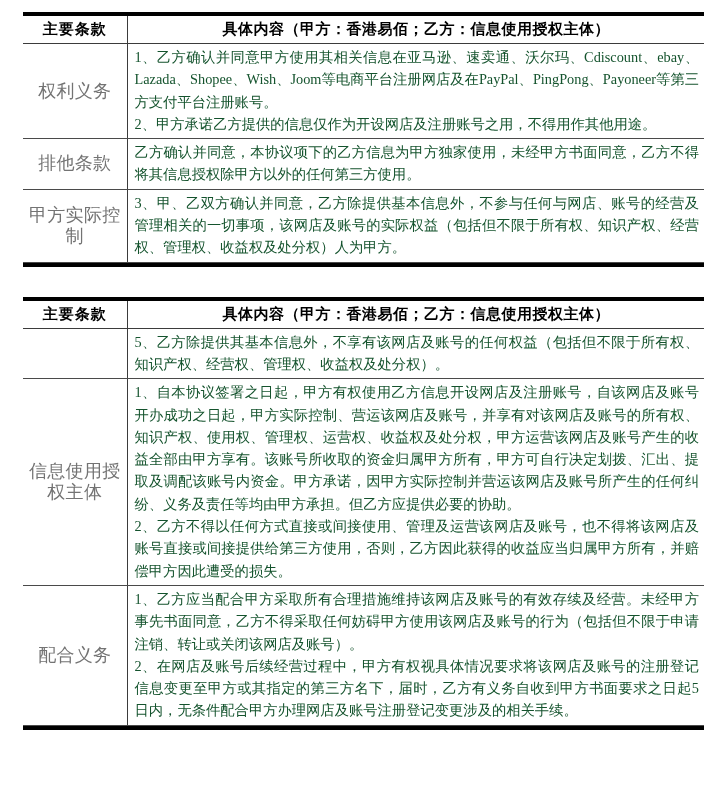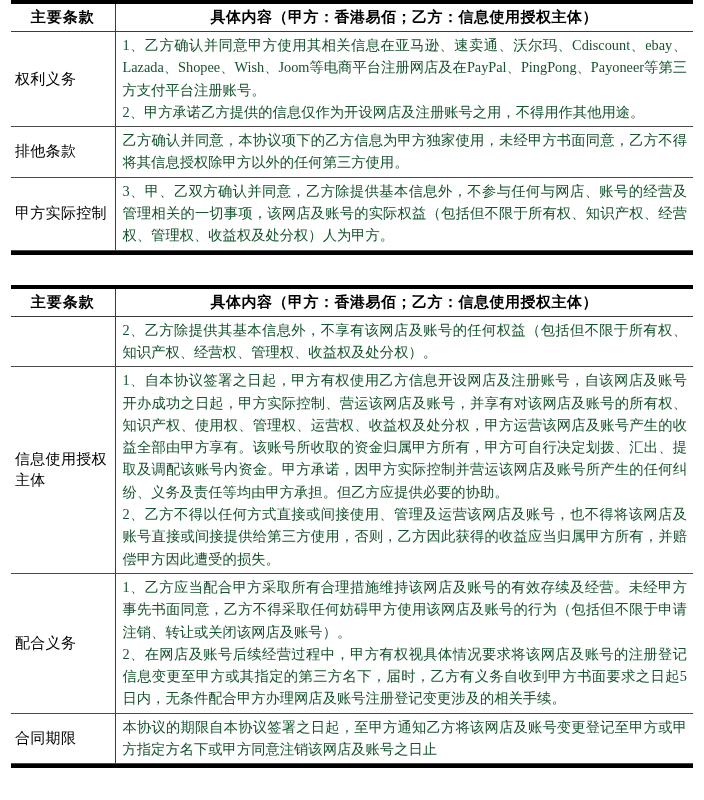--- a/index.html
+++ b/index.html
@@ -12,44 +12,45 @@
     height: 800px;
     font-family: "Liberation Serif", "DejaVu Serif", serif;
     color: #1a1a1a;
     overflow: hidden;
   }
   .page {
     position: relative;
     width: 604px;
     height: 800px;
     box-sizing: border-box;
-    padding: 0;
+    padding: 12px;
   }
 
   
   .doc-table {
     border-collapse: collapse;
     table-layout: fixed;
     width: 682px;
     margin: 0 0 0 11px;
   }
   .doc-table col.col-term  { width: 104px; }
   .doc-table col.col-body  { width: 578px; }
 
   .doc-table td {
     border-top: 1px solid #4a4a4a;
     border-bottom: 1px solid #4a4a4a;
     padding: 0;
     vertical-align: middle;
   }
   .doc-table td.term {
     border-right: 1px solid #3b3b3b;
-    font-size: 15px;
+    text-align: center;
+    font-size: 18px;
     line-height: 21px;
-    color: #000000;
+    color: #737373;
     padding: 2px 4px;
     letter-spacing: 0.3px;
   }
   .doc-table td.body {
     text-align: justify;
     text-align-last: left;
     font-size: 14.3px;
     line-height: 22.3px;
     color: #14532d;
     padding: 2px 6px 3px 7px;
@@ -146,44 +147,38 @@
         </colgroup>
       <tbody>
         <tr class="head">
           <td class="term">主要条款</td>
           <td class="body">具体内容（甲方：香港易佰；乙方：信息使用授权主体）</td>
         </tr>
 
         <tr>
           <td class="term blank"></td>
           <td class="body">
-            <p>2、乙方除提供其基本信息外，不享有该网店及账号的任何权益（包括但不限于所有权、知识产权、经营权、管理权、收益权及处分权）。</p>
+            <p>5、乙方除提供其基本信息外，不享有该网店及账号的任何权益（包括但不限于所有权、知识产权、经营权、管理权、收益权及处分权）。</p>
           </td>
         </tr>
 
         <tr>
           <td class="term">信息使用授权主体</td>
           <td class="body">
             <p>1、自本协议签署之日起，甲方有权使用乙方信息开设网店及注册账号，自该网店及账号开办成功之日起，甲方实际控制、营运该网店及账号，并享有对该网店及账号的所有权、知识产权、使用权、管理权、运营权、收益权及处分权，甲方运营该网店及账号产生的收益全部由甲方享有。该账号所收取的资金归属甲方所有，甲方可自行决定划拨、汇出、提取及调配该账号内资金。甲方承诺，因甲方实际控制并营运该网店及账号所产生的任何纠纷、义务及责任等均由甲方承担。但乙方应提供必要的协助。</p>
             <p>2、乙方不得以任何方式直接或间接使用、管理及运营该网店及账号，也不得将该网店及账号直接或间接提供给第三方使用，否则，乙方因此获得的收益应当归属甲方所有，并赔偿甲方因此遭受的损失。</p>
           </td>
         </tr>
 
         <tr>
           <td class="term">配合义务</td>
           <td class="body">
             <p>1、乙方应当配合甲方采取所有合理措施维持该网店及账号的有效存续及经营。未经甲方事先书面同意，乙方不得采取任何妨碍甲方使用该网店及账号的行为（包括但不限于申请注销、转让或关闭该网店及账号）。</p>
             <p>2、在网店及账号后续经营过程中，甲方有权视具体情况要求将该网店及账号的注册登记信息变更至甲方或其指定的第三方名下，届时，乙方有义务自收到甲方书面要求之日起5日内，无条件配合甲方办理网店及账号注册登记变更涉及的相关手续。</p>
           </td>
         </tr>
 
-        <tr>
-          <td class="term">合同期限</td>
-          <td class="body">
-            <p>本协议的期限自本协议签署之日起，至甲方通知乙方将该网店及账号变更登记至甲方或甲方指定方名下或甲方同意注销该网店及账号之日止</p>
-          </td>
-        </tr>
       </tbody>
     </table>
     <div class="rule-thick below"></div>
   </div>
 
 </div>
 
 </body></html>

